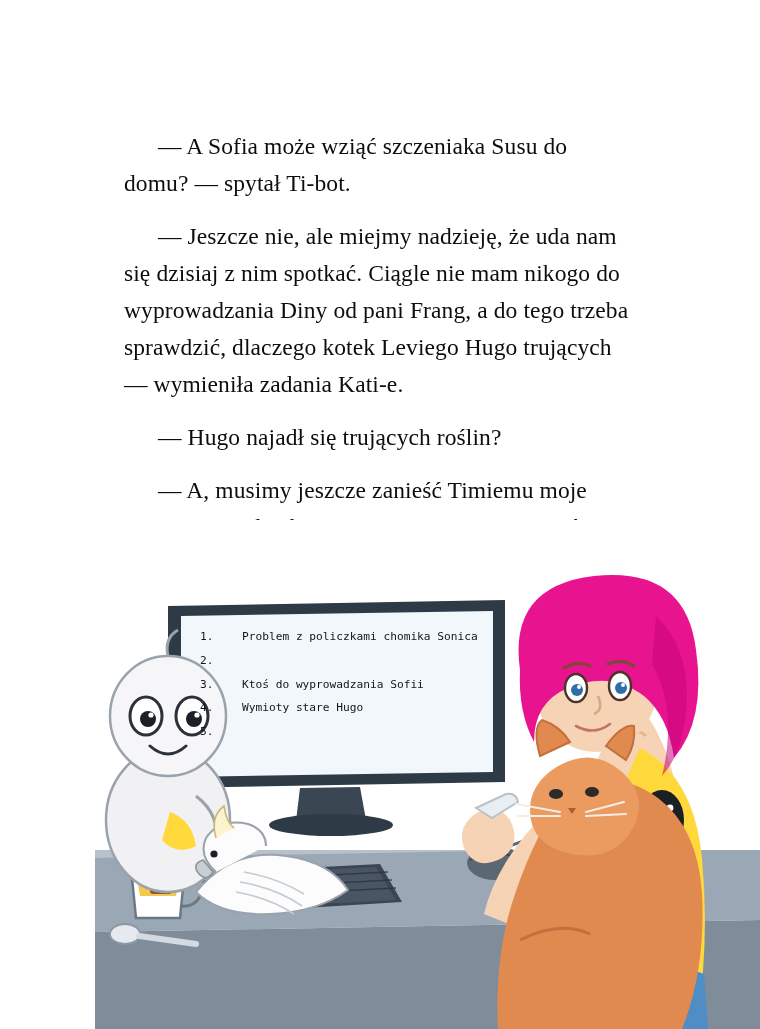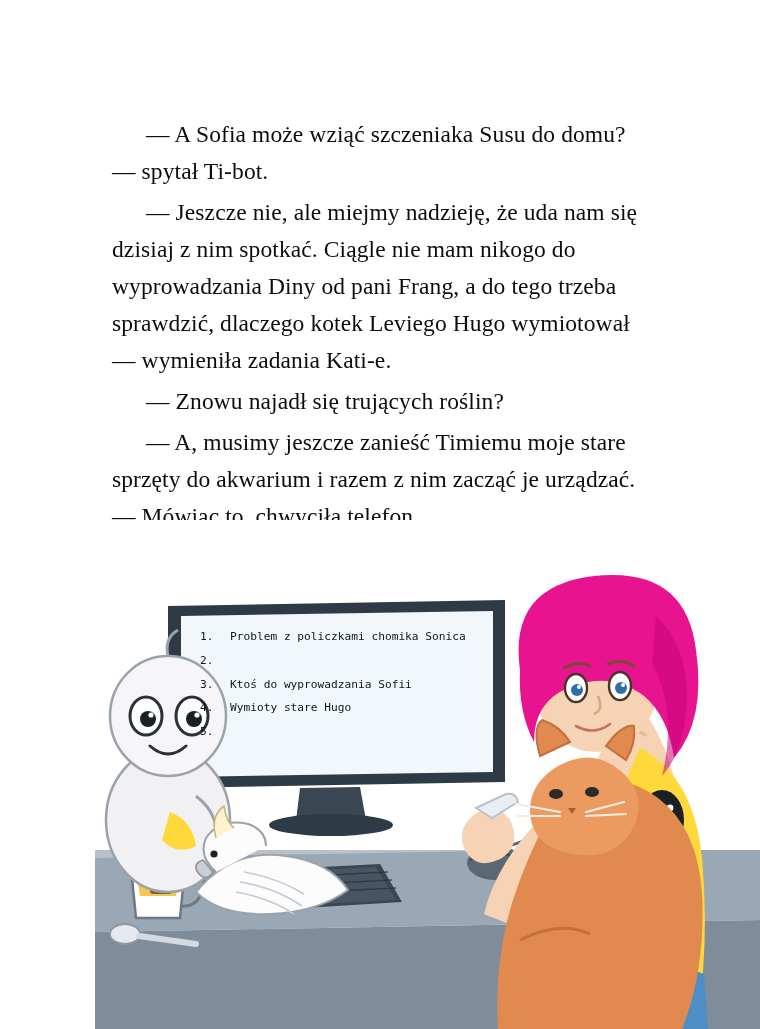--- a/index.html
+++ b/index.html
@@ -17,21 +17,21 @@
   }
 
   
   .text-block {
     position: absolute;
     left: 108px;
     top: 112px;
     width: 540px;
   }
   .para {
-    margin: 4px;
+    margin: 16px;
     font-family: "Liberation Serif", serif;
     font-size: 23.5px;
     line-height: 37px;
     color: #0d0d0d;
     text-indent: 34px;
     letter-spacing: 0.1px;
   }
 
   
   .illustration {
@@ -60,31 +60,32 @@
     display: flex;
     align-items: flex-start;
   }
   .screen-num {
     width: 30px;
     flex: 0 0 30px;
     text-align: left;
   }
   .screen-label {
     flex: 1 1 auto;
+    margin-left: 12px;
   }
 </style>
 </head>
 <body>
 
 <div id="page">
 
   <div class="text-block">
     <p class="para">— A Sofia może wziąć szczeniaka Susu do domu? — spytał Ti-bot.</p>
-    <p class="para">— Jeszcze nie, ale miejmy nadzieję, że uda nam się dzisiaj z nim spotkać. Ciągle nie mam nikogo do wyprowadzania Diny od pani Frang, a do tego trzeba sprawdzić, dlaczego kotek Leviego Hugo wymiotował — wymieniła zadania Kati-e.</p>
-    <p class="para">— Znowu najadł się trujących roślin?</p>
+    <p class="para">— Jeszcze nie, ale miejmy nadzieję, że uda nam się dzisiaj z nim spotkać. Ciągle nie mam nikogo do wyprowadzania Diny od pani Frang, a do tego trzeba sprawdzić, dlaczego kotek Leviego Hugo trujących — wymieniła zadania Kati-e.</p>
+    <p class="para">— Hugo najadł się trujących roślin?</p>
     <p class="para">— A, musimy jeszcze zanieść Timiemu moje stare sprzęty do akwarium i razem z nim zacząć je urządzać. —  Mówiąc to, chwyciła telefon.</p>
   </div>
 
   <div class="illustration">
     <svg width="760" height="509" viewBox="0 0 760 509" xmlns="http://www.w3.org/2000/svg">
 
       <path d="M95 330 L760 318 L760 400 L95 412 Z" fill="#9aa7b4"></path>
       <path d="M95 412 L760 400 L760 509 L95 509 Z" fill="#7f8d9b"></path>
       <path d="M95 330 L760 318 L760 326 L95 338 Z" fill="#b6c1cc"></path>
 

